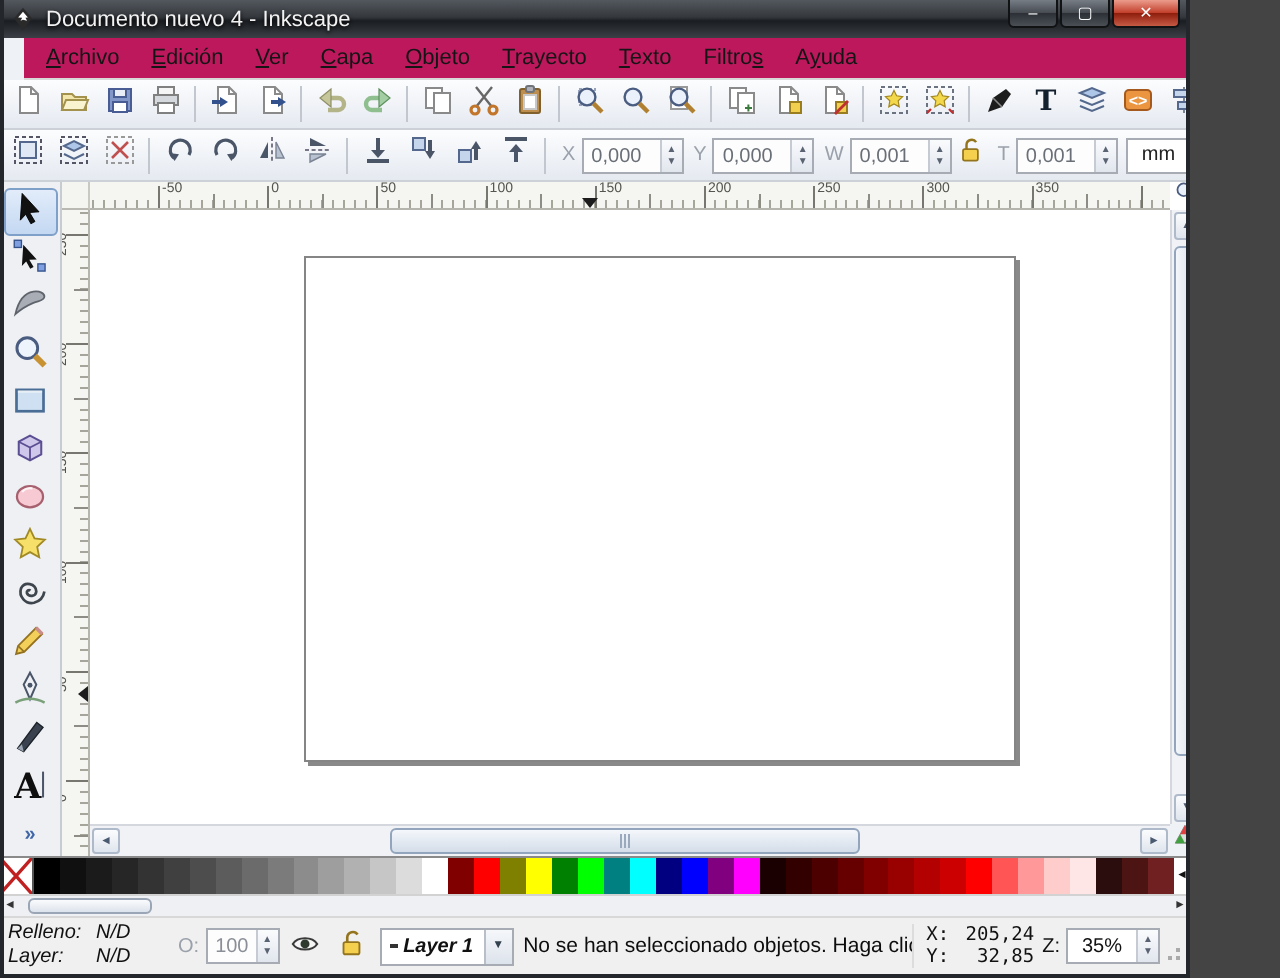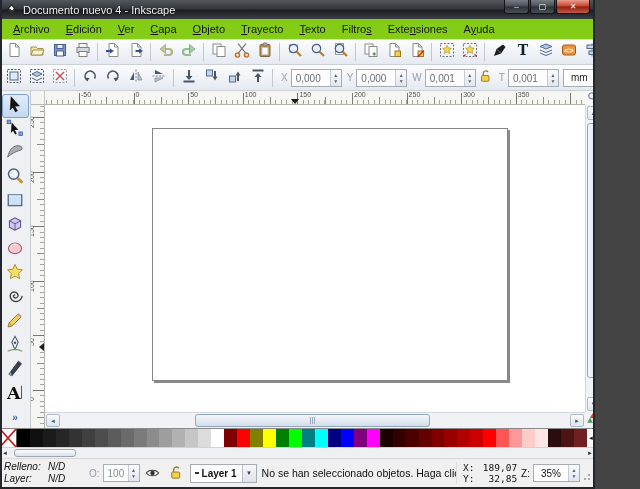--- a/index.html
+++ b/index.html
@@ -15,21 +15,21 @@
   .titlebar .title{text-shadow:0 1px 2px #000;}
   .logo{width:13px;height:13px;flex:none;}
   .logo svg{width:13px;height:13px;}
   .win-buttons{position:absolute;top:0;right:5px;display:flex;gap:1px;z-index:95;}
   .win-btn{width:25px;height:14px;border:1px solid #101214;border-top:none;border-radius:0 0 3px 3px;
     background:linear-gradient(180deg,#777d85 0%,#474c53 49%,#2c3036 51%,#4a4f56 100%);
     color:#fff;font-size:8px;line-height:13px;text-align:center;}
   .win-btn.close{width:34px;background:linear-gradient(180deg,#eb9c8c 0%,#c2402c 49%,#8e1d0c 51%,#c55a45 100%);}
 
   
-  .menubar{position:absolute;left:2px;top:19px;width:100%;height:21px;background:#84cc16;
+  .menubar{position:absolute;left:12px;top:19px;width:100%;height:21px;background:#be185d;
     border-bottom:1px solid #d8d8d8;display:flex;align-items:center;padding-left:3px;
     font-size:11px;color:#151515;}
   .menu-item{padding:3px 8px;}
 
   
   .toolbar{position:absolute;left:0;width:100%;display:flex;align-items:center;
     background:linear-gradient(180deg,#fcfdfe 0%,#eef1f6 60%,#e5e9f0 100%);
     border-bottom:1px solid #ccd1d8;}
   #toolbar-main{top:40px;height:25px;padding-left:2px;}
   #toolbar-ctrl{top:65px;height:26px;padding-left:2px;}
@@ -127,21 +127,21 @@
     background:linear-gradient(#fafbfd,#dde3ec);}
 
   
   .statusbar{position:absolute;left:0;top:458px;width:100%;height:29px;background:#f0f0f0;
     border-top:1px solid #d8d8d8;display:flex;align-items:center;font-size:10px;color:#111;padding:0 2px;}
   .fs-block{display:grid;grid-template-columns:44px 30px;line-height:12px;margin-left:2px;flex:none;font-style:italic;}
   .ob{display:flex;align-items:center;margin-left:6px;flex:none;}
   .ob .spin-value{width:24px;color:#8a8f97;}
   .icon-btn{width:20px;height:20px;display:flex;align-items:center;justify-content:center;margin-left:3px;flex:none;}
   .icon-btn svg{width:15px;height:15px;}
-  .layer-select{display:flex;align-items:center;border:1px solid #a6abb4;background:#fff;height:19px;margin-left:4px;flex:none;}
+  .layer-select{display:flex;align-items:center;border:1px solid #a6abb4;background:#fff;height:19px;margin-left:4px;flex:none;font-style:italic;}
   .layer-name{font-weight:bold;font-size:10px;padding:0 5px 0 3px;white-space:nowrap;}
   .layer-dash{width:4px;height:1.5px;background:#333;margin-left:4px;}
   .status-msg{flex:1 1 auto;min-width:0;white-space:nowrap;overflow:hidden;font-size:10.5px;padding:0 5px;color:#0d0d0d;}
   .coords{font-family:"DejaVu Sans Mono",monospace;font-size:9.5px;line-height:11px;display:grid;
     grid-template-columns:14px 40px;text-align:right;flex:none;border-left:1px solid #dcdcdc;padding:0 4px 0 6px;}
   .coords .lab{text-align:left;}
   .zoom-block{display:flex;align-items:center;flex:none;gap:3px;padding-right:2px;}
   .zoom-box{display:flex;border:1px solid #a6abb4;background:#fff;height:18px;}
   .zoom-val{width:34px;font-size:10px;text-align:center;padding-top:3px;}
   .grip-corner{width:8px;height:18px;position:relative;flex:none;}
@@ -167,21 +167,20 @@
 
   <div class="menubar" id="menubar">
       <div class="menu-item"><u>A</u>rchivo</div>
       <div class="menu-item"><u>E</u>dición</div>
       <div class="menu-item"><u>V</u>er</div>
       <div class="menu-item"><u>C</u>apa</div>
       <div class="menu-item"><u>O</u>bjeto</div>
       <div class="menu-item"><u>T</u>rayecto</div>
       <div class="menu-item"><u>T</u>exto</div>
       <div class="menu-item">Filtro<u>s</u></div>
-      <div class="menu-item">Exte<u>n</u>siones</div>
       <div class="menu-item">A<u>y</u>uda</div>
     </div>
 
   <div class="toolbar" id="toolbar-main">
       <div class="tb-btn">
         <span><svg xmlns="http://www.w3.org/2000/svg" viewBox="0 0 16 16">
             <path d="M4 1.5h5.5L13 5v9.5H4z" fill="#fff" stroke="#8a8a8a"></path>
             <path d="M9.5 1.5V5H13" fill="none" stroke="#8a8a8a"></path>
           </svg></span>
       </div>
@@ -816,21 +815,21 @@
           </svg></span>
       </div>
     <div class="layer-select">
       <span class="layer-dash"></span>
       <span class="layer-name">Layer 1</span>
       <span class="dd-btn" style="height:17px;">▼</span>
     </div>
     <div class="status-msg">No se han seleccionado objetos. Haga clic, Mayús+clic o arrastr</div>
     <div class="coords">
       <span class="lab">X:</span>
-      <span>189,07</span>
+      <span>205,24</span>
       <span class="lab">Y:</span>
       <span>32,85</span>
     </div>
     <div class="zoom-block">
       <span>Z:</span>
       <span class="zoom-box">
         <span class="zoom-val">35%</span>
         <span class="spin-arrows">
             <span>▲</span>
             <span>▼</span>

